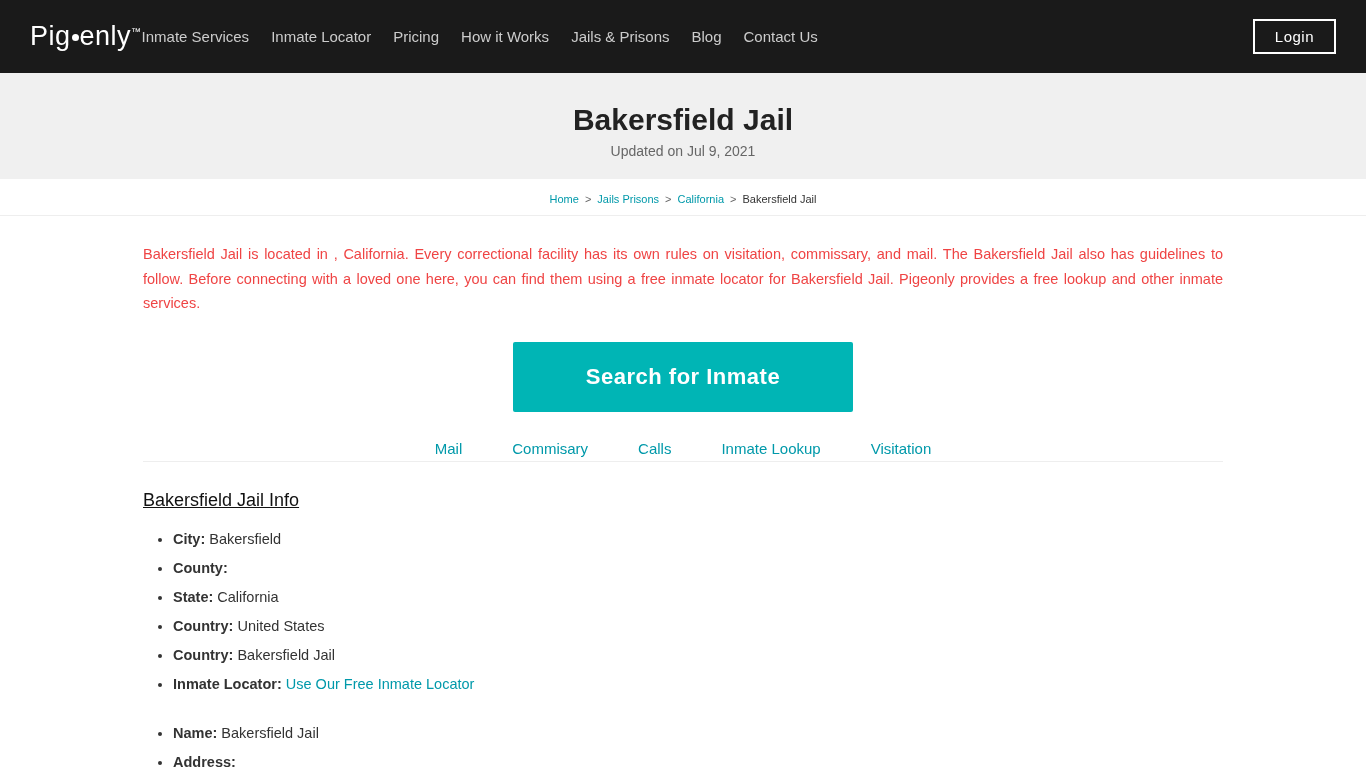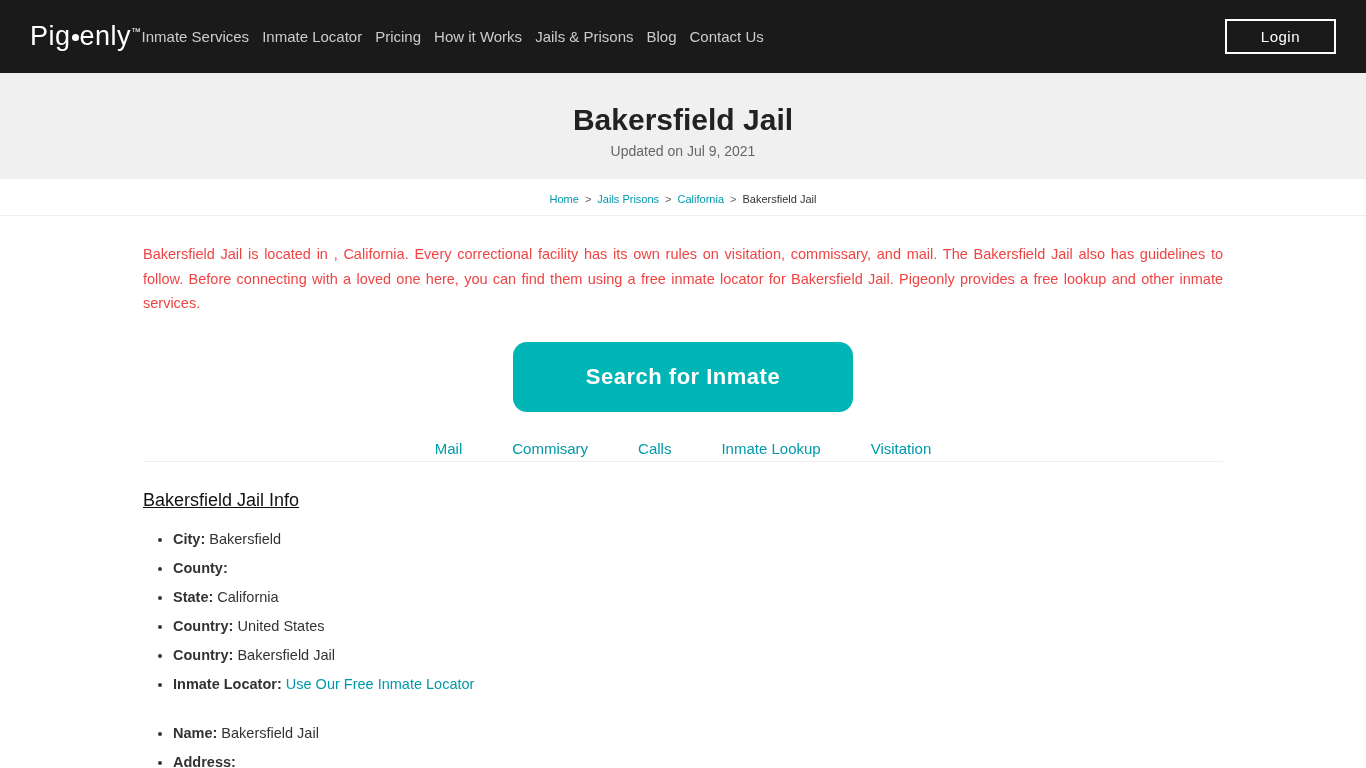--- a/index.html
+++ b/index.html
@@ -9,34 +9,34 @@
     nav {
       background: #1a1a1a;
       display: flex;
       align-items: center;
       padding: 0 30px;
       height: 73px;
       position: relative;
     }
     .nav-links {
       display: flex;
-      gap: 13px;
+      gap: 22px;
       list-style: none;
       flex: 1;
     }
     .nav-links a {
       color: #ccc;
       text-decoration: none;
       font-size: 15px;
     }
     .nav-login {
       border: 2px solid #fff;
       color: #fff;
       background: transparent;
-      padding: 7px 34px;
+      padding: 7px 20px;
       font-size: 15px;
       cursor: pointer;
       letter-spacing: 0.5px;
     }
 
     
     .hero {
       background: #f0f0f0;
       text-align: center;
       padding: 30px 0 20px;
@@ -87,21 +87,21 @@
       margin-bottom: 28px;
     }
     .search-btn {
       background: #00b5b5;
       color: #fff;
       border: none;
       padding: 22px 73px;
       font-size: 22px;
       font-weight: 700;
       cursor: pointer;
-      border-radius: 14px;
+      border-radius: 2px;
       letter-spacing: 0.5px;
     }
 
     
     .tabs {
       display: flex;
       justify-content: center;
       gap: 50px;
       margin-bottom: 28px;
       border-bottom: 1px solid #eee;

